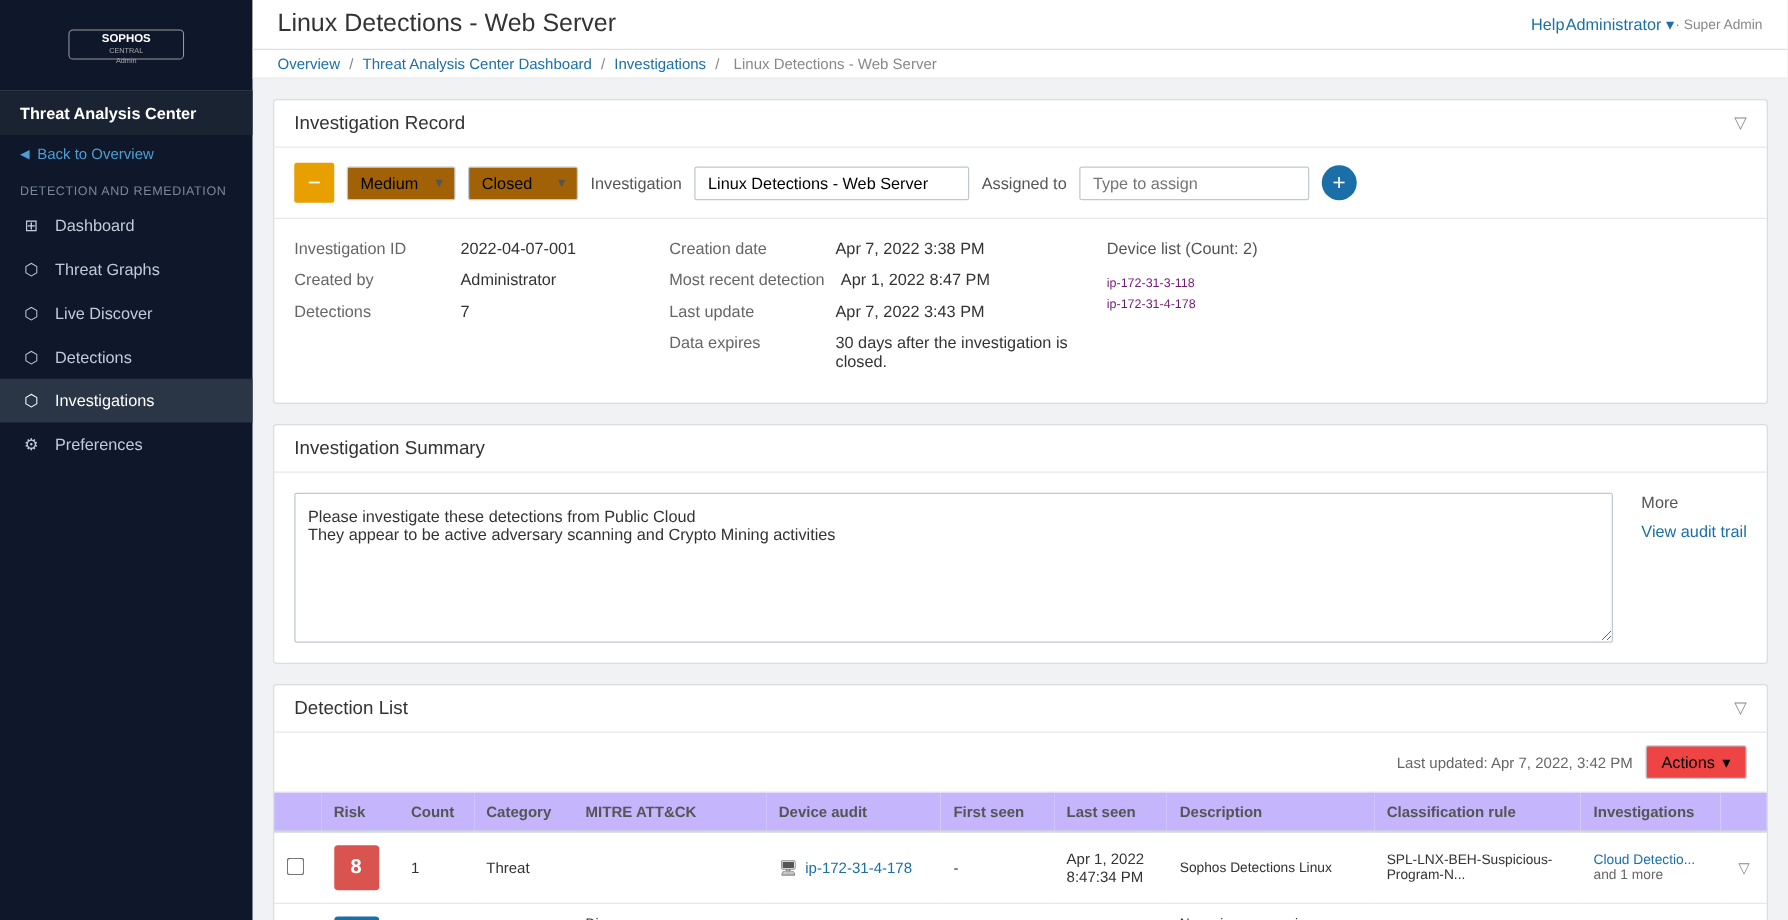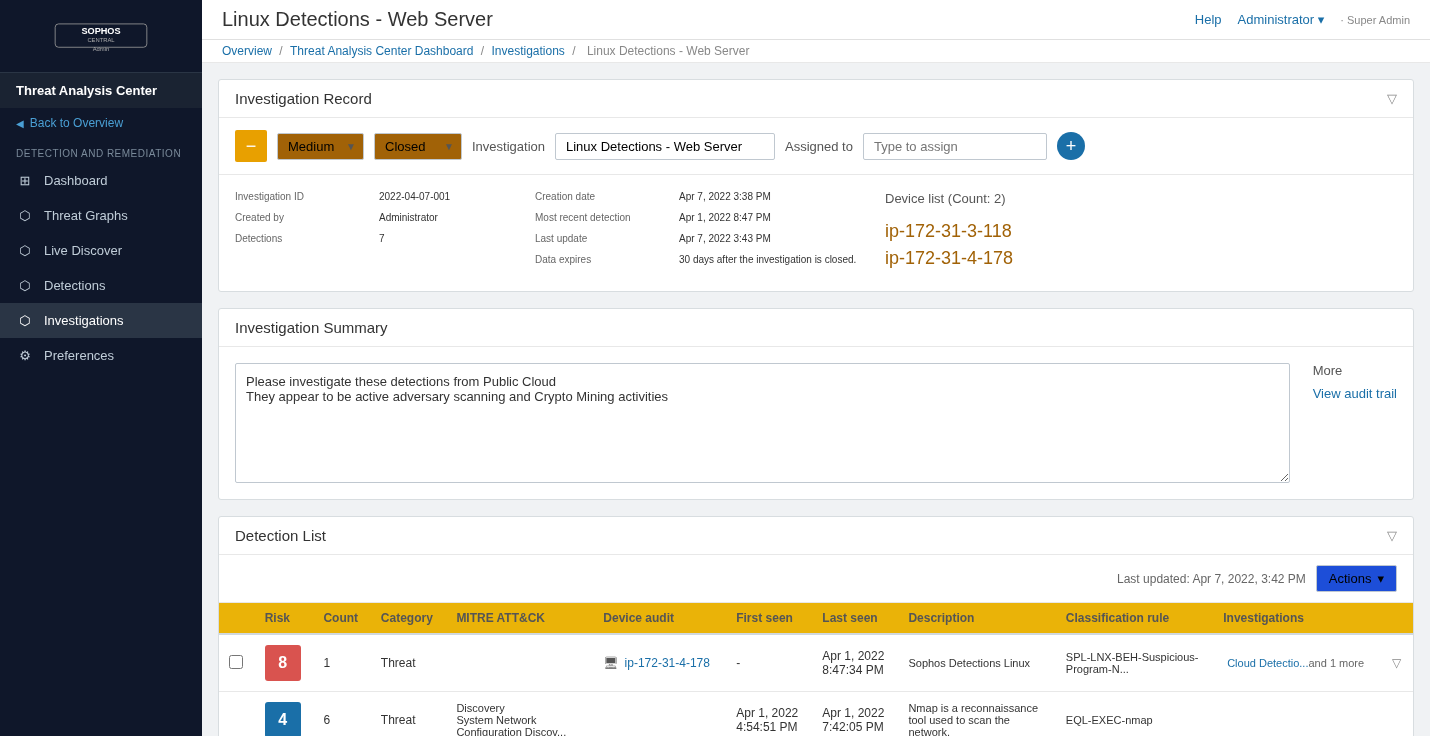--- a/index.html
+++ b/index.html
@@ -14,78 +14,78 @@
     .sidebar-item.active { background: #2a3545; color: #fff; }
     .sidebar-item .icon { width: 18px; text-align: center; }
     .back-link { display: flex; align-items: center; gap: 6px; padding: 8px 16px; color: #4a9fd4; font-size: 12px; cursor: pointer; }
     .back-link .arrow { font-size: 10px; }
     .tac-header { padding: 10px 16px; font-size: 13px; font-weight: 600; color: #fff; background: #1a2332; }
 
     
     .main { flex: 1; display: flex; flex-direction: column; overflow: hidden; }
     .top-bar { background: #fff; padding: 8px 20px; display: flex; justify-content: space-between; align-items: center; border-bottom: 1px solid #e0e0e0; }
     .page-title { font-size: 20px; font-weight: 400; color: #333; }
-    .top-bar-right { display: flex; gap: 16px; align-items: center; font-size: 13px; color: #555; }
+    .top-bar-right { display: flex; gap: 1px; align-items: center; font-size: 13px; color: #555; }
     .breadcrumb { padding: 4px 20px; font-size: 12px; color: #666; background: #fff; border-bottom: 1px solid #e8e8e8; }
     .breadcrumb a { color: #1a6fa8; text-decoration: none; }
     .breadcrumb span { color: #888; margin: 0 4px; }
 
     .content { flex: 1; overflow-y: auto; padding: 16px; background: #f0f2f4; }
 
     
     .card { background: #fff; border: 1px solid #d8dde0; border-radius: 3px; margin-bottom: 16px; }
-    .card-header { display: flex; justify-content: space-between; align-items: center; padding: 10px 16px; border-bottom: 1px solid #e8e8e8; gap: 28px; }
+    .card-header { display: flex; justify-content: space-between; align-items: flex-start; padding: 10px 16px; border-bottom: 1px solid #e8e8e8; gap: 28px; }
     .card-title { font-size: 15px; font-weight: 500; color: #333; }
     .collapse-icon { color: #888; cursor: pointer; }
 
     
     .inv-controls { display: flex; align-items: center; gap: 10px; padding: 12px 16px; border-bottom: 1px solid #e8e8e8; }
     .minus-btn { background: #e8a000; border: none; color: #fff; width: 32px; height: 32px; font-size: 18px; cursor: pointer; display: flex; align-items: center; justify-content: center; border-radius: 2px; }
     .select-wrapper { position: relative; display: inline-flex; align-items: center; }
     .select-wrapper select { appearance: none; border: 1px solid #c0c8d0; border-radius: 2px; padding: 5px 28px 5px 10px; font-size: 13px; cursor: pointer; background: #a16207; }
     .select-arrow { position: absolute; right: 8px; pointer-events: none; color: #555; font-size: 10px; }
     .inv-label { color: #555; font-size: 13px; }
     .inv-name-input { border: 1px solid #c0c8d0; border-radius: 2px; padding: 5px 10px; font-size: 13px; width: 220px; }
     .assign-input { border: 1px solid #c0c8d0; border-radius: 2px; padding: 5px 10px; font-size: 13px; width: 184px; }
     .add-btn { background: #1a6fa8; border: none; color: #fff; width: 28px; height: 28px; font-size: 18px; cursor: pointer; display: flex; align-items: center; justify-content: center; border-radius: 50%; }
 
     .inv-details { display: grid; grid-template-columns: 300px 350px 1fr; gap: 0; padding: 16px; }
     .detail-group { padding-right: 20px; }
-    .detail-row { display: flex; gap: 24px; margin-bottom: 10px; font-size: 10px; }
+    .detail-row { display: flex; gap: 13px; margin-bottom: 10px; font-size: 13px; }
     .detail-label { color: #666; min-width: 120px; }
     .detail-value { color: #333; font-weight: 500; }
     .device-list-title { color: #555; font-size: 13px; margin-bottom: 15px; }
-    .device-link { color: #a16207; text-decoration: none; display: block; margin-bottom: 6px; font-size: 18px; }
+    .device-link { color: #701a75; text-decoration: none; display: block; margin-bottom: 6px; font-size: 10px; }
 
     
     .summary-content { padding: 16px; display: flex; gap: 23px; }
     .summary-textarea { flex: 1; border: 1px solid #c0c8d0; border-radius: 2px; padding: 10px; font-size: 13px; color: #333; resize: vertical; min-height: 120px; font-family: inherit; }
     .summary-more { display: flex; flex-direction: column; gap: 8px; }
     .more-label { color: #555; font-size: 13px; }
     .audit-link { color: #1a6fa8; text-decoration: none; font-size: 13px; }
 
     
     .detection-toolbar { display: flex; justify-content: flex-end; align-items: center; padding: 10px 16px; gap: 10px; border-bottom: 1px solid #e8e8e8; }
     .last-updated { font-size: 12px; color: #666; }
-    .actions-btn { border: 1px solid #c0c8d0; background: #1d4ed8; border-radius: 2px; padding: 5px 12px; font-size: 13px; cursor: pointer; display: flex; align-items: center; gap: 6px; }
+    .actions-btn { border: 1px solid #c0c8d0; background: #ef4444; border-radius: 2px; padding: 5px 12px; font-size: 13px; cursor: pointer; display: flex; align-items: center; gap: 6px; }
 
     .detection-table { width: 100%; border-collapse: collapse; }
-    .detection-table th { background: #eab308; border-bottom: 2px solid #d0d8de; padding: 8px 10px; text-align: left; font-size: 12px; font-weight: 600; color: #555; white-space: nowrap; }
+    .detection-table th { background: #c4b5fd; border-bottom: 2px solid #d0d8de; padding: 8px 10px; text-align: left; font-size: 12px; font-weight: 600; color: #555; white-space: nowrap; }
     .detection-table td { padding: 10px; border-bottom: 1px solid #e8e8e8; font-size: 12px; color: #333; vertical-align: middle; }
     .risk-badge { width: 36px; height: 36px; border-radius: 3px; display: flex; align-items: center; justify-content: center; color: #fff; font-size: 16px; font-weight: 700; }
     .risk-red { background: #d9534f; }
     .risk-blue { background: #1a6fa8; }
     .checkbox { width: 14px; height: 14px; cursor: pointer; }
     .device-item { display: flex; align-items: center; gap: 6px; }
     .monitor-icon { color: #555; }
     .link-text { color: #1a6fa8; text-decoration: none; }
     .and-more { color: #666; font-size: 11px; }
     .row-expand { color: #888; cursor: pointer; margin-left: 4px; }
 
-    .inv-links { display: flex; flex-direction: row; justify-content: center; }
+    .inv-links { display: flex; flex-direction: column; }
   </style>
 </head>
 <body>
 
 <div class="sidebar">
   <div class="sidebar-logo">
     <svg viewBox="0 0 120 45" xmlns="http://www.w3.org/2000/svg">
       <rect x="5" y="8" width="110" height="28" rx="4" fill="none" stroke="#999" stroke-width="1"></rect>
       <text x="60" y="20" text-anchor="middle" fill="#fff" font-size="11" font-weight="bold" font-family="Arial">SOPHOS</text>
       <text x="60" y="30" text-anchor="middle" fill="#aaa" font-size="7" font-family="Arial">CENTRAL</text>

